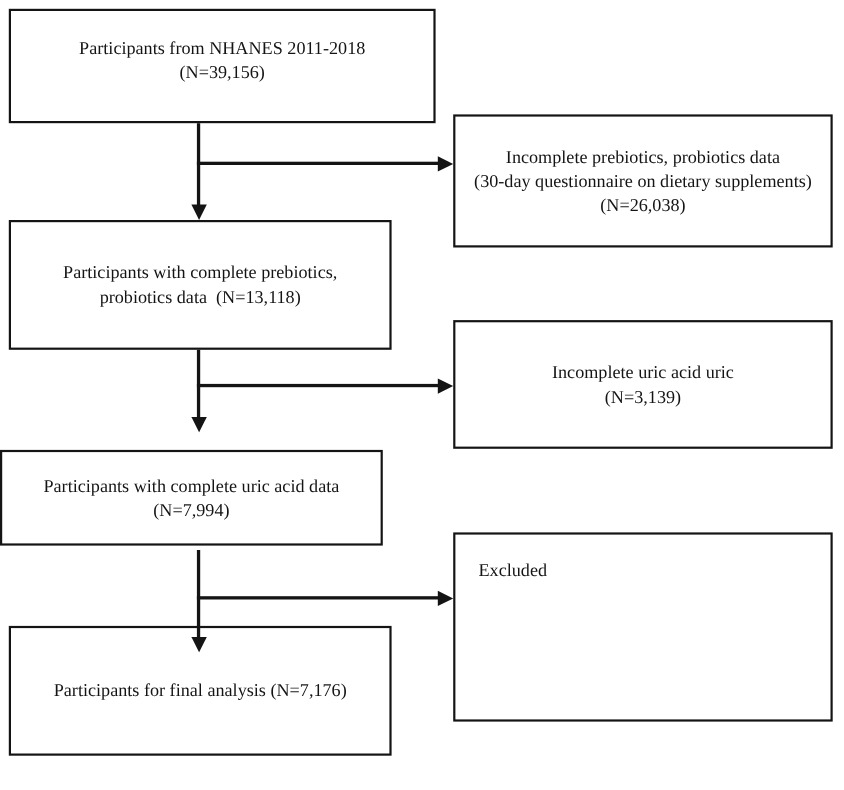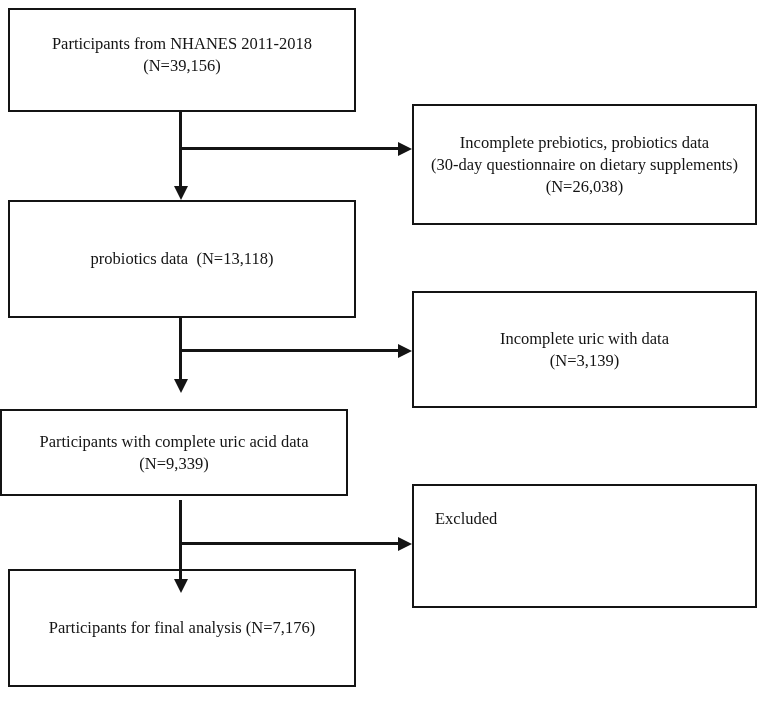--- a/index.html
+++ b/index.html
@@ -19,27 +19,27 @@
     background: var(--background, #ffffff);
     display: flex;
     flex-direction: column;
     justify-content: center;
     align-items: center;
     text-align: center;
     font-size: 16.5px;
     line-height: 22px;
   }
   .box .line { white-space: pre-wrap; }
-  .b1 { left: 8px;   top: 8px;   width: 348px; height: 104px; padding-bottom: 10px; }
+  .b1 { left: 8px;   top: 8px;   width: 388px; height: 104px; padding-bottom: 10px; }
   .b2 { left: 412px; top: 86px;  width: 345px; height: 121px; margin-top: 18px; }
   .b3 { left: 8px;   top: 200px; width: 348px; height: 118px; }
   .b4 { left: 412px; top: 291px; width: 345px; height: 117px; }
   .b5 { left: 0;   top: 393px; width: 348px; height: 87px; margin-top: 16px; }
   .b6 {
-    left: 412px; top: 484px; width: 345px; height: 124px;
+    left: 412px; top: 484px; width: 345px; height: 172px;
     justify-content: flex-start; align-items: flex-start; text-align: right;
     padding: 22px 12px 0 21px;
   }
   .b7 { left: 8px;   top: 569px; width: 348px; height: 118px; }
   .vline, .hline { position: absolute; background: var(--border, #141414); }
   .vline { width: 3px; }
   .hline { height: 3px; }
   .v1 { left: 179px; top: 112px; height: 76px; }
   .v2 { left: 179px; top: 318px; height: 63px; }
   .v3 { left: 179px; top: 500px; height: 82px; }
@@ -69,40 +69,41 @@
 <body>
 
 <div class="canvas">
 
   <div class="box b1">
     <div class="line">Participants from NHANES 2011-2018</div>
     <div class="line">(N=39,156)</div>
   </div>
 
   <div class="box b3">
+    <div class="line">Participants with complete prebiotics,</div>
     <div class="line">probiotics data  (N=13,118)</div>
   </div>
 
   <div class="box b5">
     <div class="line">Participants with complete uric acid data</div>
-    <div class="line">(N=9,339)</div>
+    <div class="line">(N=7,994)</div>
   </div>
 
   <div class="box b7">
     <div class="line">Participants for final analysis (N=7,176)</div>
   </div>
 
   <div class="box b2">
     <div class="line">Incomplete prebiotics, probiotics data</div>
     <div class="line">(30-day questionnaire on dietary supplements)</div>
     <div class="line">(N=26,038)</div>
   </div>
 
   <div class="box b4">
-    <div class="line">Incomplete uric with data</div>
+    <div class="line">Incomplete uric acid uric</div>
     <div class="line">(N=3,139)</div>
   </div>
 
   <div class="box b6">
     <div class="line">Excluded</div>
   </div>
 
   <div class="vline v1"></div>
   <div class="arrow-down ad1"></div>
 

